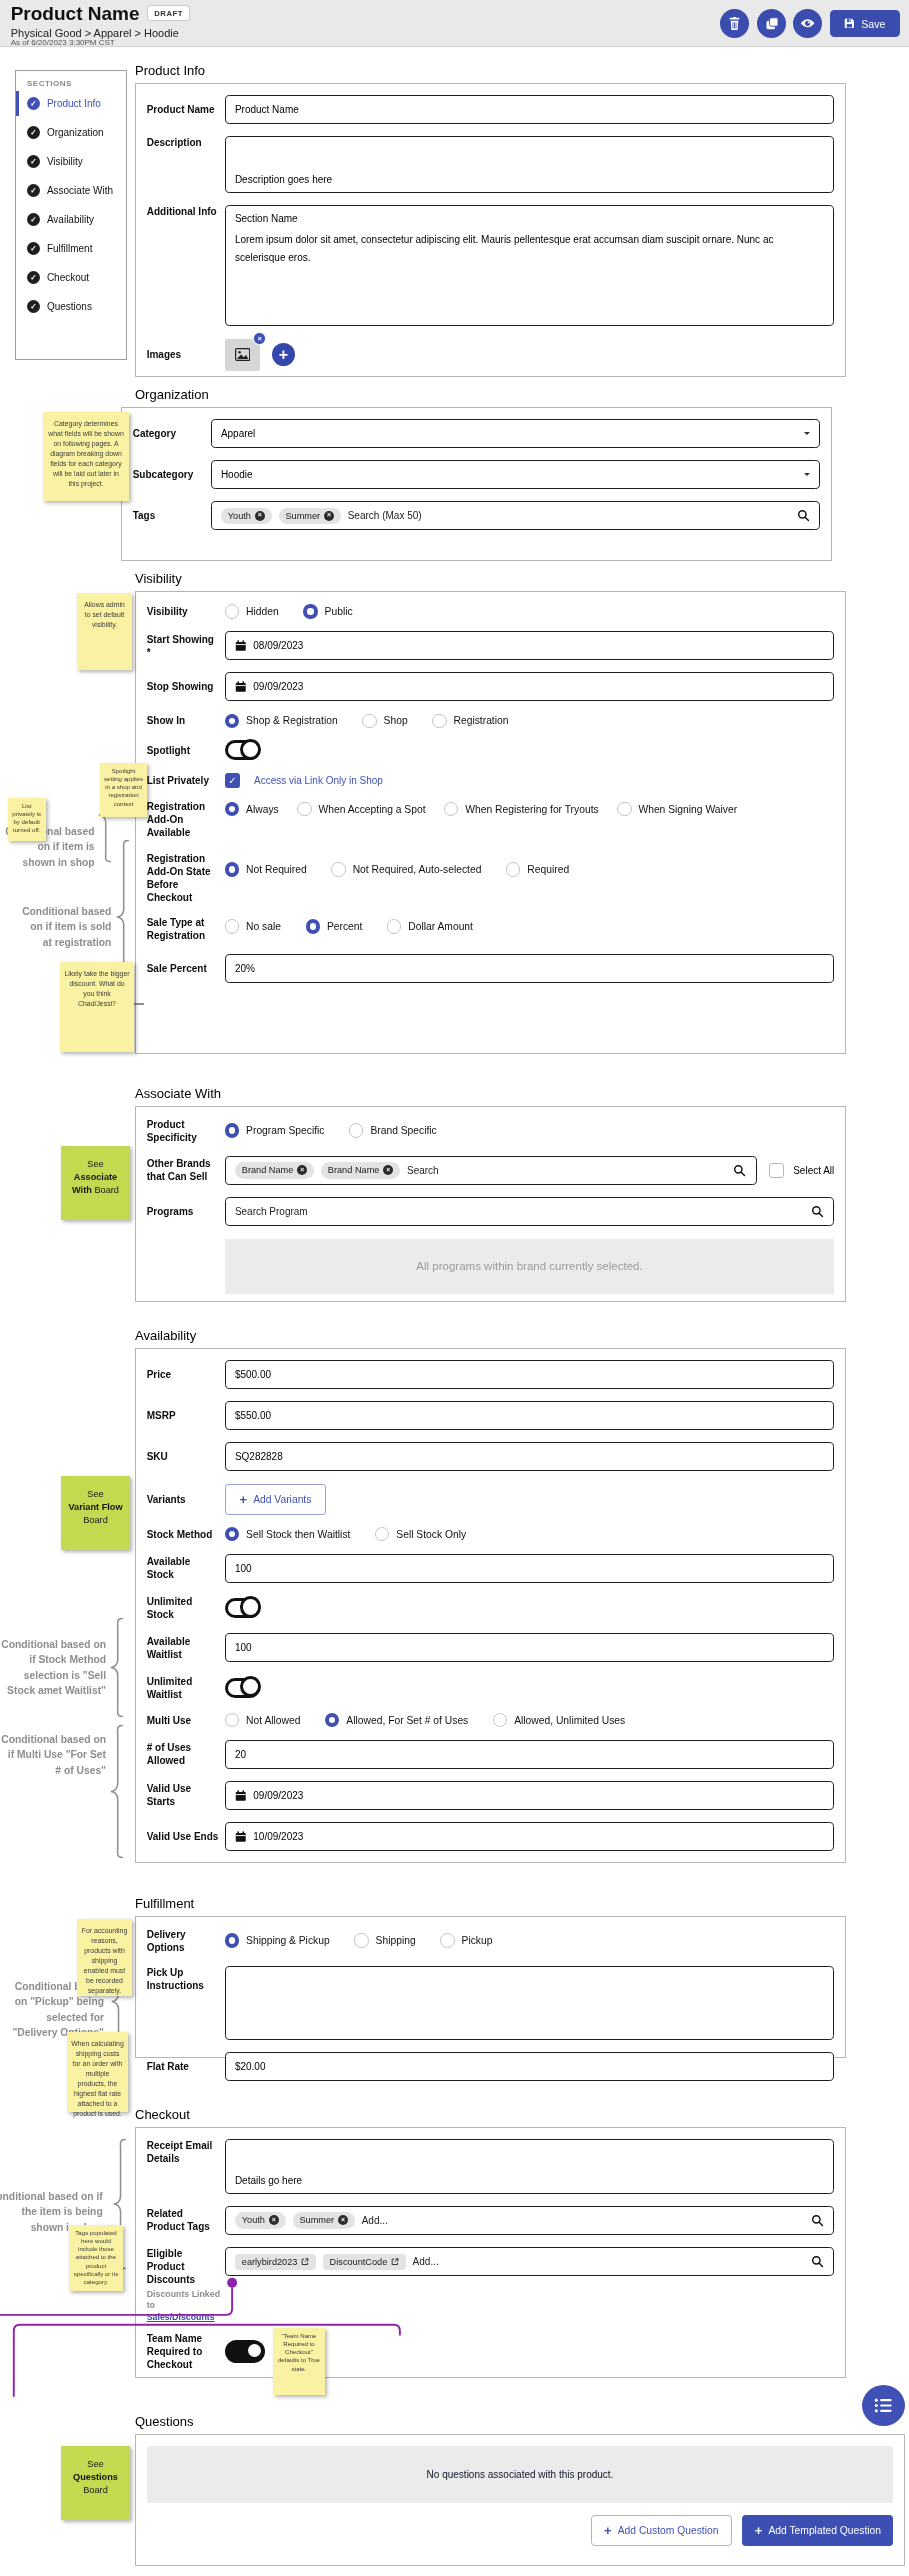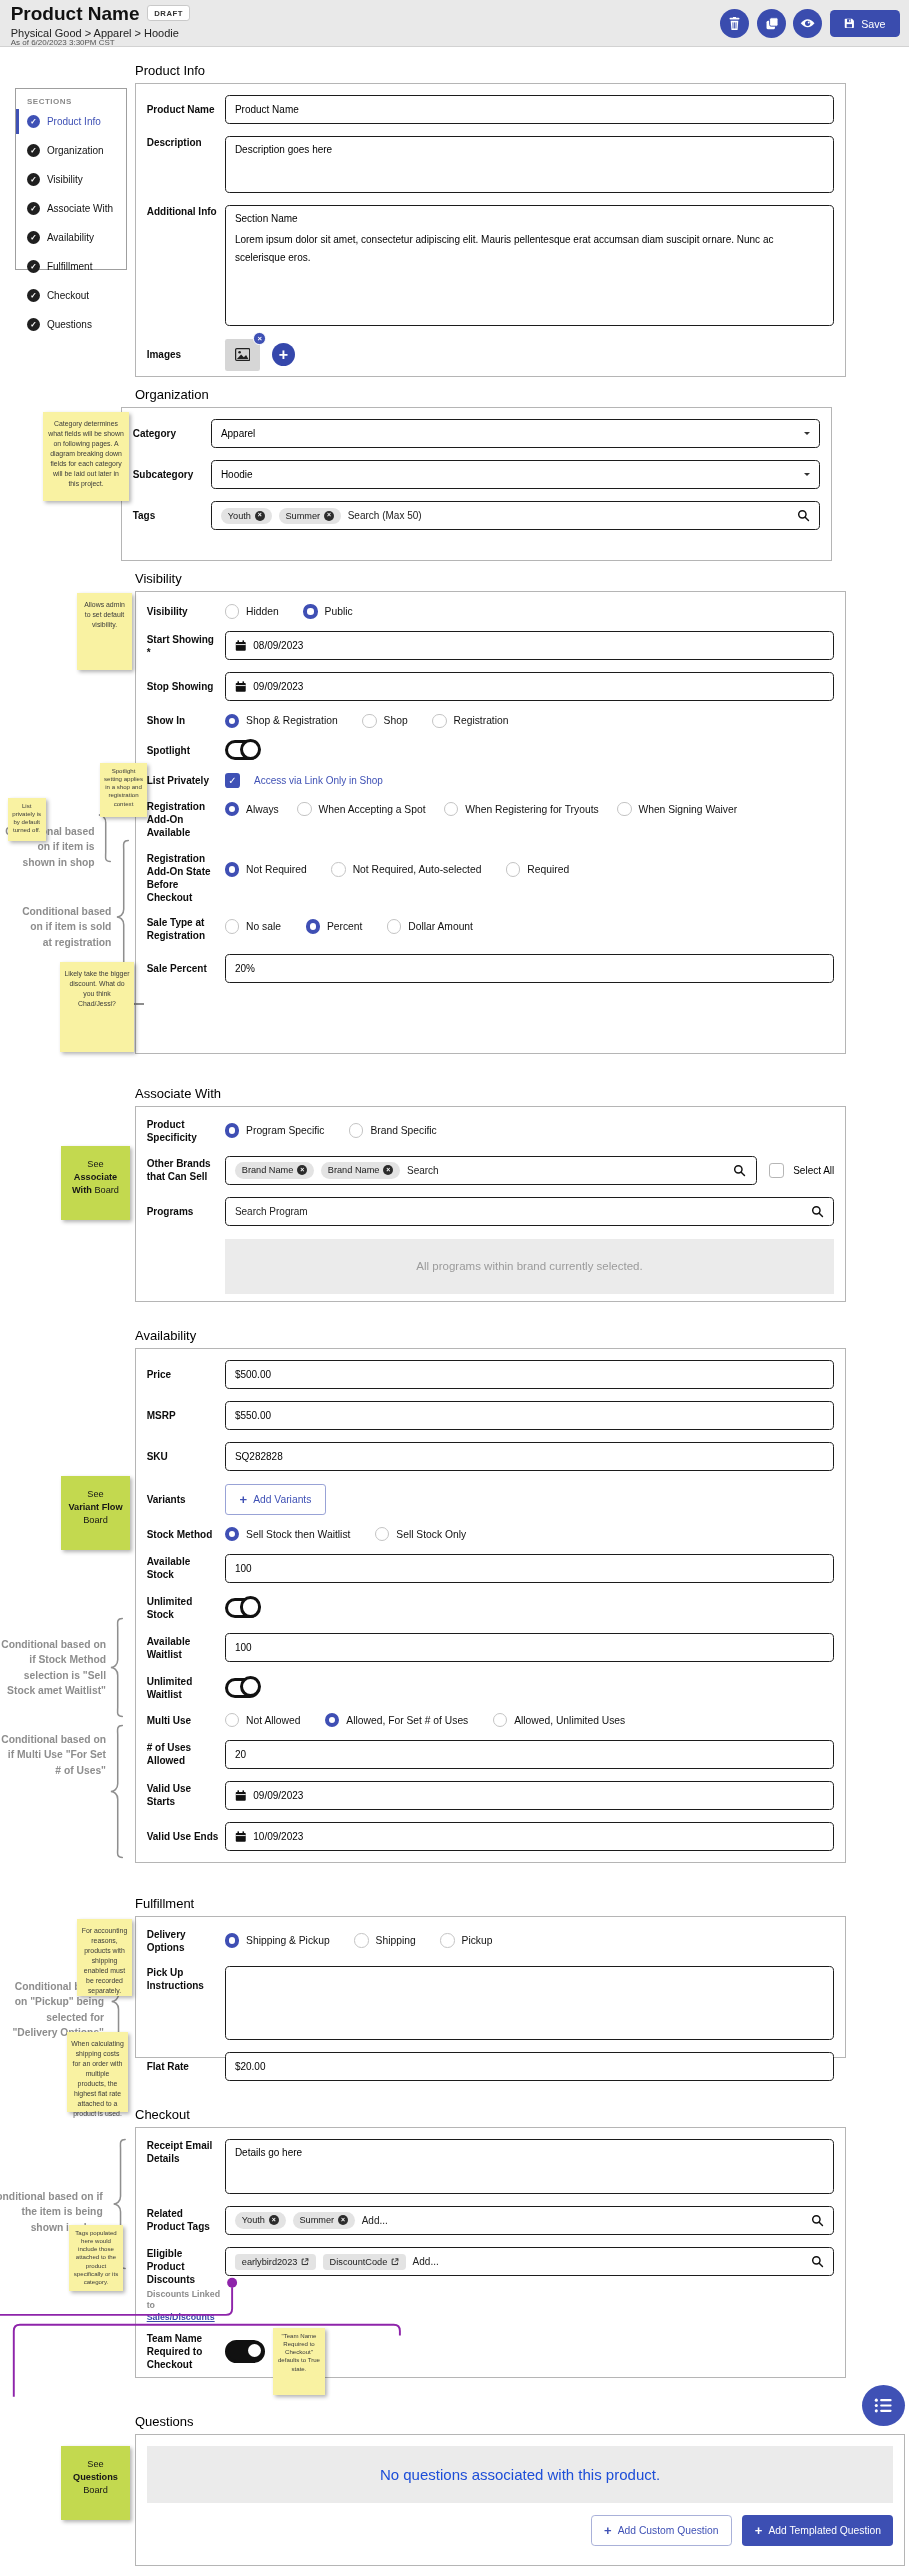--- a/index.html
+++ b/index.html
@@ -7,38 +7,38 @@
   #page{position:relative;width:910px;height:2576px;background:#fff;overflow:hidden}
   
   .header{position:absolute;left:0;top:0;width:910px;height:47px;background:#e9e9e9;border-bottom:0.8px solid #d2d2d2}
   .h-title{position:absolute;left:10.7px;top:3.1px;font-size:19px;font-weight:600;color:#111}
   .badge{display:inline-block;margin-left:7.7px;vertical-align:4.6px;background:#fff;border:0.8px solid #c9c9c9;border-radius:3.1px;font-size:7.7px;font-weight:bold;letter-spacing:0.5px;color:#333;padding:2.3px 6.1px}
   .h-crumb{position:absolute;left:10.7px;top:27px;font-size:11px;color:#222}
   .h-time{position:absolute;left:10.7px;top:38px;font-size:8px;color:#555}
   .icbtn{position:absolute;width:29px;height:29px;border-radius:50%;background:#3a4cae;display:flex;align-items:center;justify-content:center}
   .savebtn{position:absolute;left:830px;top:10px;width:70px;height:27px;border-radius:4.6px;background:#3a4cae;color:#fff;font-size:10.7px;display:flex;align-items:center;justify-content:center;gap:6.1px}
   
-  .sidebar{position:absolute;left:15.3px;top:88px;width:112px;height:182px;background:#fff;border:1.1px solid #9f9f9f}
+  .sidebar{position:absolute;left:15.3px;top:70px;width:112px;height:290px;background:#fff;border:1.1px solid #9f9f9f}
   .sb-head{font-size:8px;font-weight:bold;color:#8a8a8a;letter-spacing:0.5px;padding:7.7px 0 1.5px 10.7px}
   .sb-item{position:relative;height:29px;display:flex;align-items:center;gap:6.9px;padding-left:10.7px;font-size:10px;color:#111;cursor:pointer}
   .sb-item .bar{display:none}
   .sb-item.active{color:#3f51b5}
   .sb-item.active .bar{display:block;position:absolute;left:0;top:2.3px;bottom:2.3px;width:3.1px;background:#3f51b5}
   .chk{width:13px;height:13px;border-radius:50%;background:#1f1f1f;color:#fff;font-size:7.7px;font-weight:bold;display:flex;align-items:center;justify-content:center;flex:none}
   .sb-item.active .chk{background:#3f51b5}
   
   .shead{position:absolute;font-size:13px;color:#000}
   .card{position:absolute;width:711px;background:#fff;border:1.1px solid #b5b5b5}
   .frow{display:flex;align-items:center;padding:0 10.7px;margin-top:12.3px}
   .frow.top{align-items:flex-start}
   .frow.first{margin-top:10.7px}
   .flabel{flex:0 0 78px;font-weight:bold;font-size:10px;line-height:1.3;color:#0c0c0c;padding-right:4.6px}
   .fctl{flex:1;display:flex;align-items:center;min-width:0}
   .tinput{flex:1;height:29px;border:1.5px solid #1c1c1c;border-radius:4.6px;display:flex;align-items:center;padding:0 9.2px;font-size:10px;background:#fff;min-width:0}
-  .tarea{height:auto;align-items:flex-start;padding-top:6.9px;padding-bottom:6.9px}
+  .tarea{height:auto;align-items:flex-end;padding-top:6.9px;padding-bottom:6.9px}
   .caret{margin-left:auto;width:0;height:0;border:3.8px solid transparent;border-top-color:#333;margin-top:3.8px}
   .chip{background:#e3e3e3;border-radius:9.2px;padding:3.1px 6.9px;font-size:9.2px;color:#1a1a1a;display:inline-flex;align-items:center;gap:3.8px;margin-right:6.9px;white-space:nowrap}
   .chip.sq{border-radius:3.8px}
   .chipx{width:10px;height:10px;border-radius:50%;background:#2c2c2c;color:#fff;font-size:6.9px;line-height:1;display:inline-flex;align-items:center;justify-content:center;font-weight:bold}
   .ph{font-size:10px;color:#222;white-space:nowrap}
   .mag{margin-left:auto;flex:none}
   .ropt{display:inline-flex;align-items:center;gap:6.9px;margin-right:24.5px;font-size:10.3px;color:#111;white-space:nowrap}
   .radio{width:14.5px;height:14.5px;border-radius:50%;border:1.5px solid #c4c4c4;background:#fff;flex:none}
   .radio.sel{border:4.6px solid #3f4fb4}
   .cbx{width:15.3px;height:15.3px;border-radius:3.1px;background:#3f51b5;color:#fff;display:flex;align-items:center;justify-content:center;font-size:10px;flex:none}
@@ -719,21 +719,21 @@
           <circle cx="3" cy="4" r="2" fill="#fff"></circle>
           <rect x="8" y="2.6" width="15" height="2.8" rx="1.4" fill="#fff"></rect>
           <circle cx="3" cy="11" r="2" fill="#fff"></circle>
           <rect x="8" y="9.6" width="15" height="2.8" rx="1.4" fill="#fff"></rect>
           <circle cx="3" cy="18" r="2" fill="#fff"></circle>
           <rect x="8" y="16.6" width="15" height="2.8" rx="1.4" fill="#fff"></rect>
         </svg>
       </span>
   </div>
   <div class="card qcard" style="left:135px;top:2434px;height:132px;width:770px">
-    <div style="margin:10.7px 10.7px 0 10.7px;height:57px;background:#ebebeb;display:flex;align-items:center;justify-content:center;color:#1d4ed8;font-size:15px">No questions associated with this product.</div>
+    <div style="margin:10.7px 10.7px 0 10.7px;height:57px;background:#ebebeb;display:flex;align-items:center;justify-content:center;color:#0f172a;font-size:10px">No questions associated with this product.</div>
     <div class="qbtnrow">
       <span class="qbtn outline">
           <span class="plus">+</span>
           <span>Add Custom Question</span>
         </span>
       <span class="qbtn fill">
           <span class="plus">+</span>
           <span>Add Templated Question</span>
         </span>
     </div>

